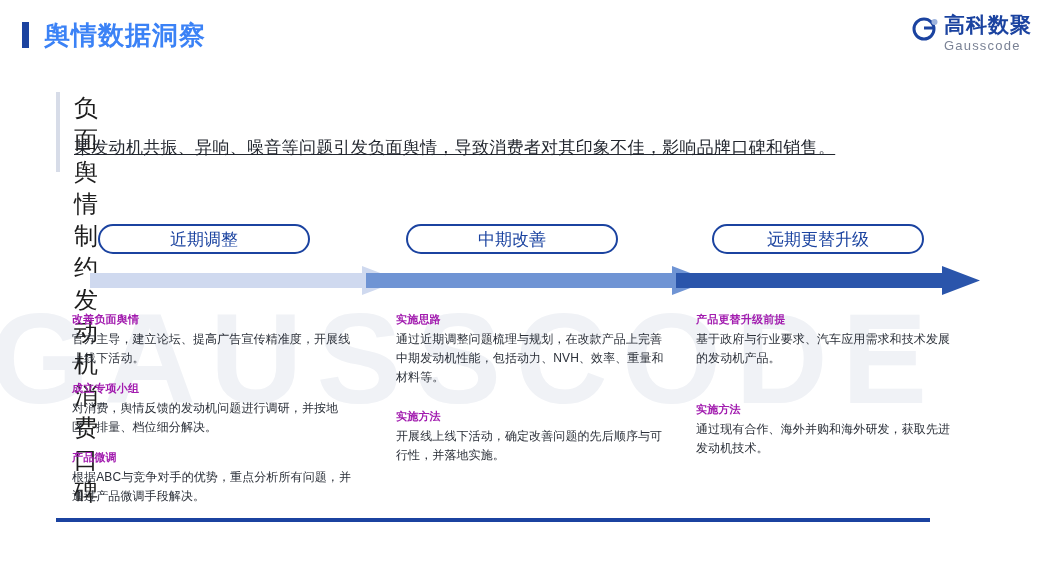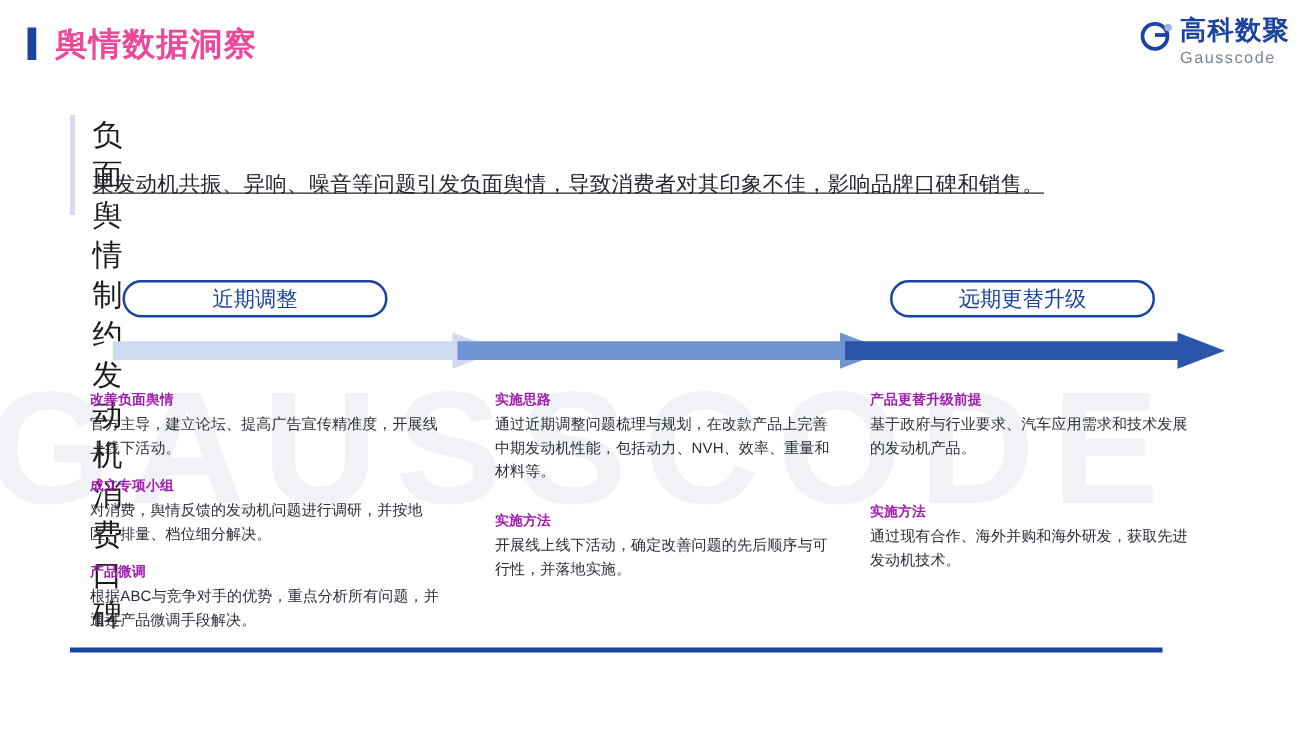--- a/index.html
+++ b/index.html
@@ -38,21 +38,21 @@
     position: absolute;
     left: 22px; top: 22px;
     width: 7px; height: 26px;
     background: #1b43a0;
   }
   .header-title {
     position: absolute;
     left: 44px; top: 18px;
     font-size: 26px;
     font-weight: bold;
-    color: #ec4899;
+    color: #3b82f6;
     letter-spacing: 1px;
   }
   .logo {
     position: absolute;
     right: 18px; top: 14px;
     display: flex;
     align-items: flex-start;
     text-align: center;
   }
   .logo-mark {
@@ -175,20 +175,21 @@
     </div>
   </div>
 
   <div class="title-block">
     <div class="accent-rule"></div>
     <div class="main-title">负面舆情制约发动机消费口碑</div>
     <div class="sub-title">某发动机共振、异响、噪音等问题引发负面舆情，导致消费者对其印象不佳，影响品牌口碑和销售。</div>
   </div>
 
   <div class="pill p0">近期调整</div>
+  <div class="pill p1">中期改善</div>
   <div class="pill p2">远期更替升级</div>
 
   <div class="arrow-band">
     <svg width="890" height="34" viewBox="0 0 890 34">
 
       <path d="M0,7 L272,7 L272,0 L310,14.5 L272,29 L272,22 L0,22 Z" fill="#cfd9ef"></path>
 
       <path d="M276,7 L582,7 L582,0 L620,14.5 L582,29 L582,22 L276,22 Z" fill="#6f94d4"></path>
 
       <path d="M586,7 L852,7 L852,0 L890,14.5 L852,29 L852,22 L586,22 Z" fill="#2a55ab"></path>

